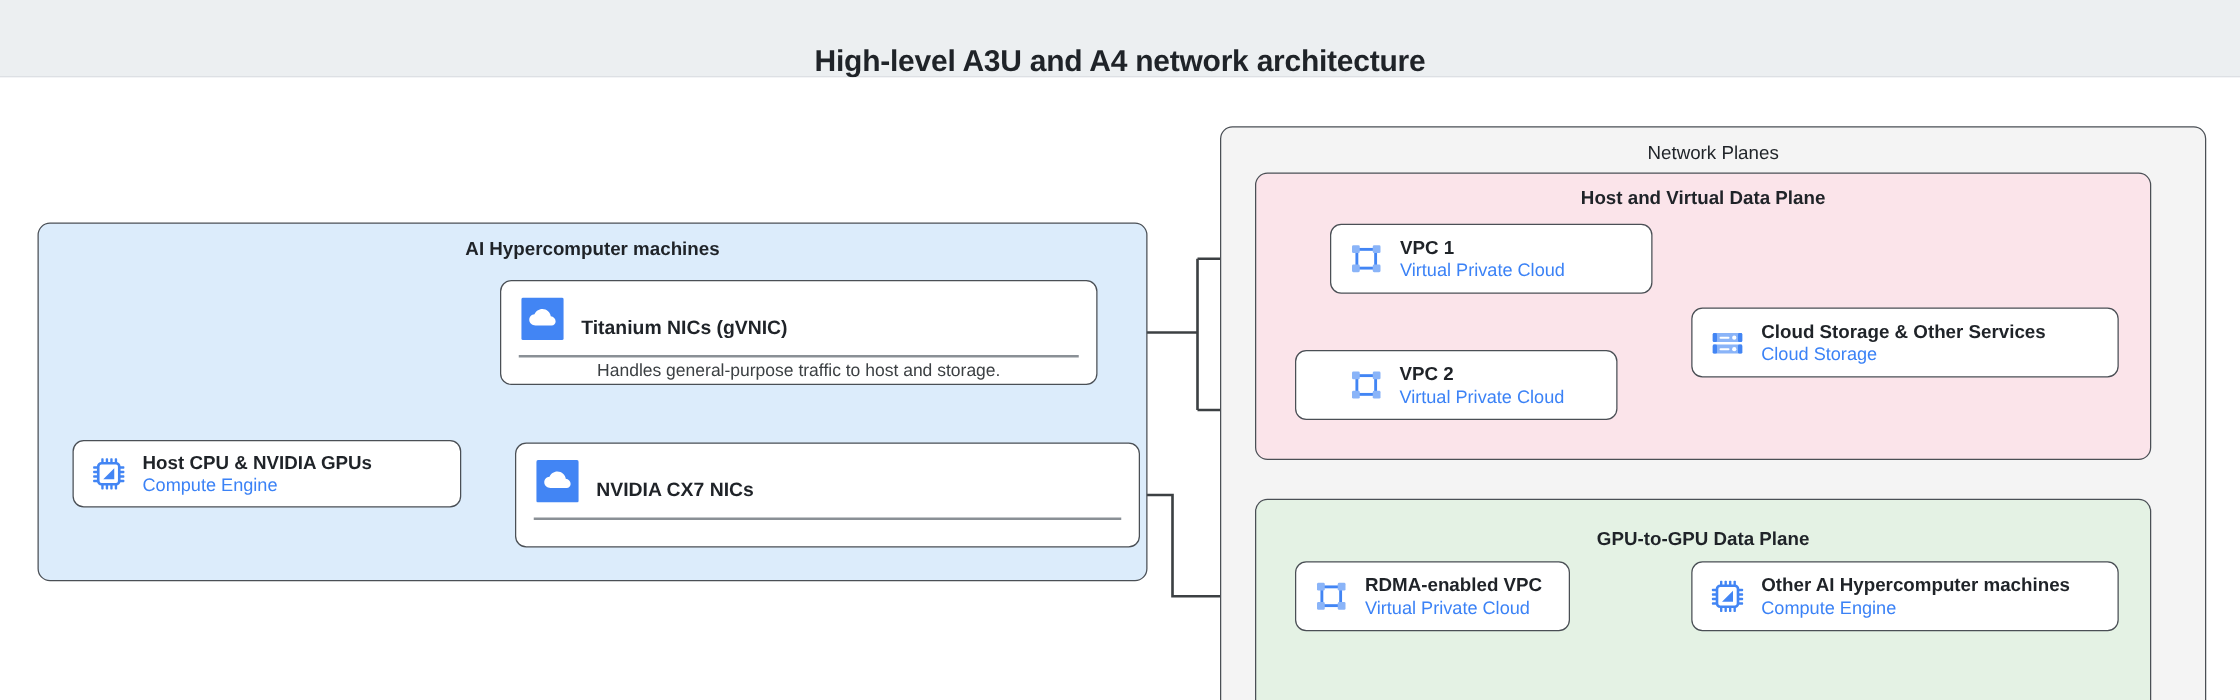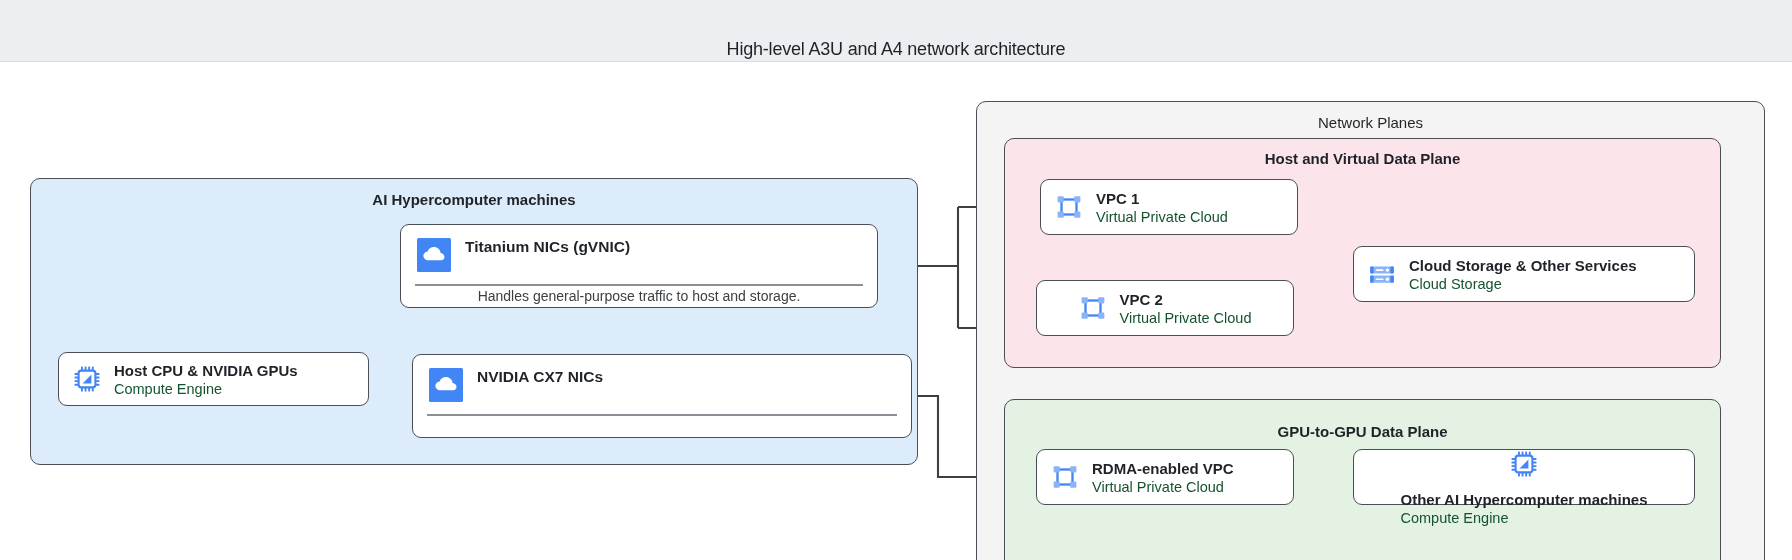--- a/index.html
+++ b/index.html
@@ -14,21 +14,21 @@
 
   
   .header {
     position: absolute; left: 0; top: 0;
     width: 1792px; height: 62px;
     background: #eceff1;
     border-bottom: 1px solid #d7dcdf;
     display: flex; align-items: center; justify-content: center;
   }
   .header-title {
-    font-size: 18px; font-weight: normal; color: #1f2328;
+    font-size: 24px; font-weight: bold; color: #1f2328;
     letter-spacing: -0.2px;
     margin-top: 38px;
   }
 
   
   .canvas { position: absolute; left: 0; top: 62px; width: 1792px; height: 498px; background:#fff; }
 
   
   .group {
     position: absolute;
@@ -53,50 +53,50 @@
     background: #ffffff;
     border: 1.6px solid #4a4f55;
     border-radius: 9px;
     display: flex;
     align-items: center;
     padding: 0 14px;
     gap: 13px;
   }
   .card-text { display: flex; flex-direction: column; justify-content: center; gap: 2px; }
   .card-title { font-size: 15px; font-weight: bold; color: #1f2328; white-space: nowrap; }
-  .card-sub   { font-size: 14.5px; font-weight: normal; color: #14532d; white-space: nowrap; }
+  .card-sub   { font-size: 14.5px; font-weight: normal; color: #3b82f6; white-space: nowrap; }
 
   
   .nic {
     position: absolute;
     background: #ffffff;
     border: 1.6px solid #4a4f55;
     border-radius: 9px;
     display: flex; flex-direction: column;
   }
   .nic-head {
-    display: flex; align-items: flex-start; gap: 14px;
+    display: flex; align-items: flex-end; gap: 14px;
     padding: 13px 16px 12px 16px;
   }
   .nic-title { font-size: 15.5px; font-weight: bold; color: #1f2328; }
   .nic-divider { height: 1.6px; background: #8a9096; margin: 0 14px; }
   .nic-caption {
     flex: 1; display: flex; align-items: center; justify-content: center;
     font-size: 14px; color: #3c4043; padding: 0 28px;
   }
 
   
   .c-hostcpu { left: 58px;  top: 290px; width: 311px; height: 54px; }
   .n-titanium{ left: 400px; top: 162px; width: 478px; height: 84px; }
   .n-cx7     { left: 385px; top: 292px; width: 500px; height: 84px; margin-left: 27px; }
-  .c-vpc1    { left: 1040px; top: 117px; width: 258px; height: 56px; }
+  .c-vpc1    { left: 1064px; top: 117px; width: 258px; height: 56px; }
   .c-vpc2    { left: 1036px; top: 218px; width: 258px; height: 56px; justify-content: center; }
   .c-storage { left: 1353px; top: 184px; width: 342px; height: 56px; align-items: center; }
-  .c-rdma    { left: 1036px; top: 387px; width: 258px; height: 56px; }
-  .c-other   { left: 1353px; top: 387px; width: 342px; height: 56px; flex-direction: column; }
+  .c-rdma    { left: 1036px; top: 387px; width: 220px; height: 56px; }
+  .c-other   { left: 1353px; top: 387px; width: 342px; height: 56px; }
 
   
   .icon { flex: 0 0 auto; display:flex; align-items:center; justify-content:center; }
   .icon-28 { width: 28px; height: 28px; }
   .icon-34 { width: 34px; height: 34px; }
 
   
   .wires { position: absolute; left: 0; top: 0; width: 1792px; height: 498px; pointer-events: none; }
 </style>
 </head>

